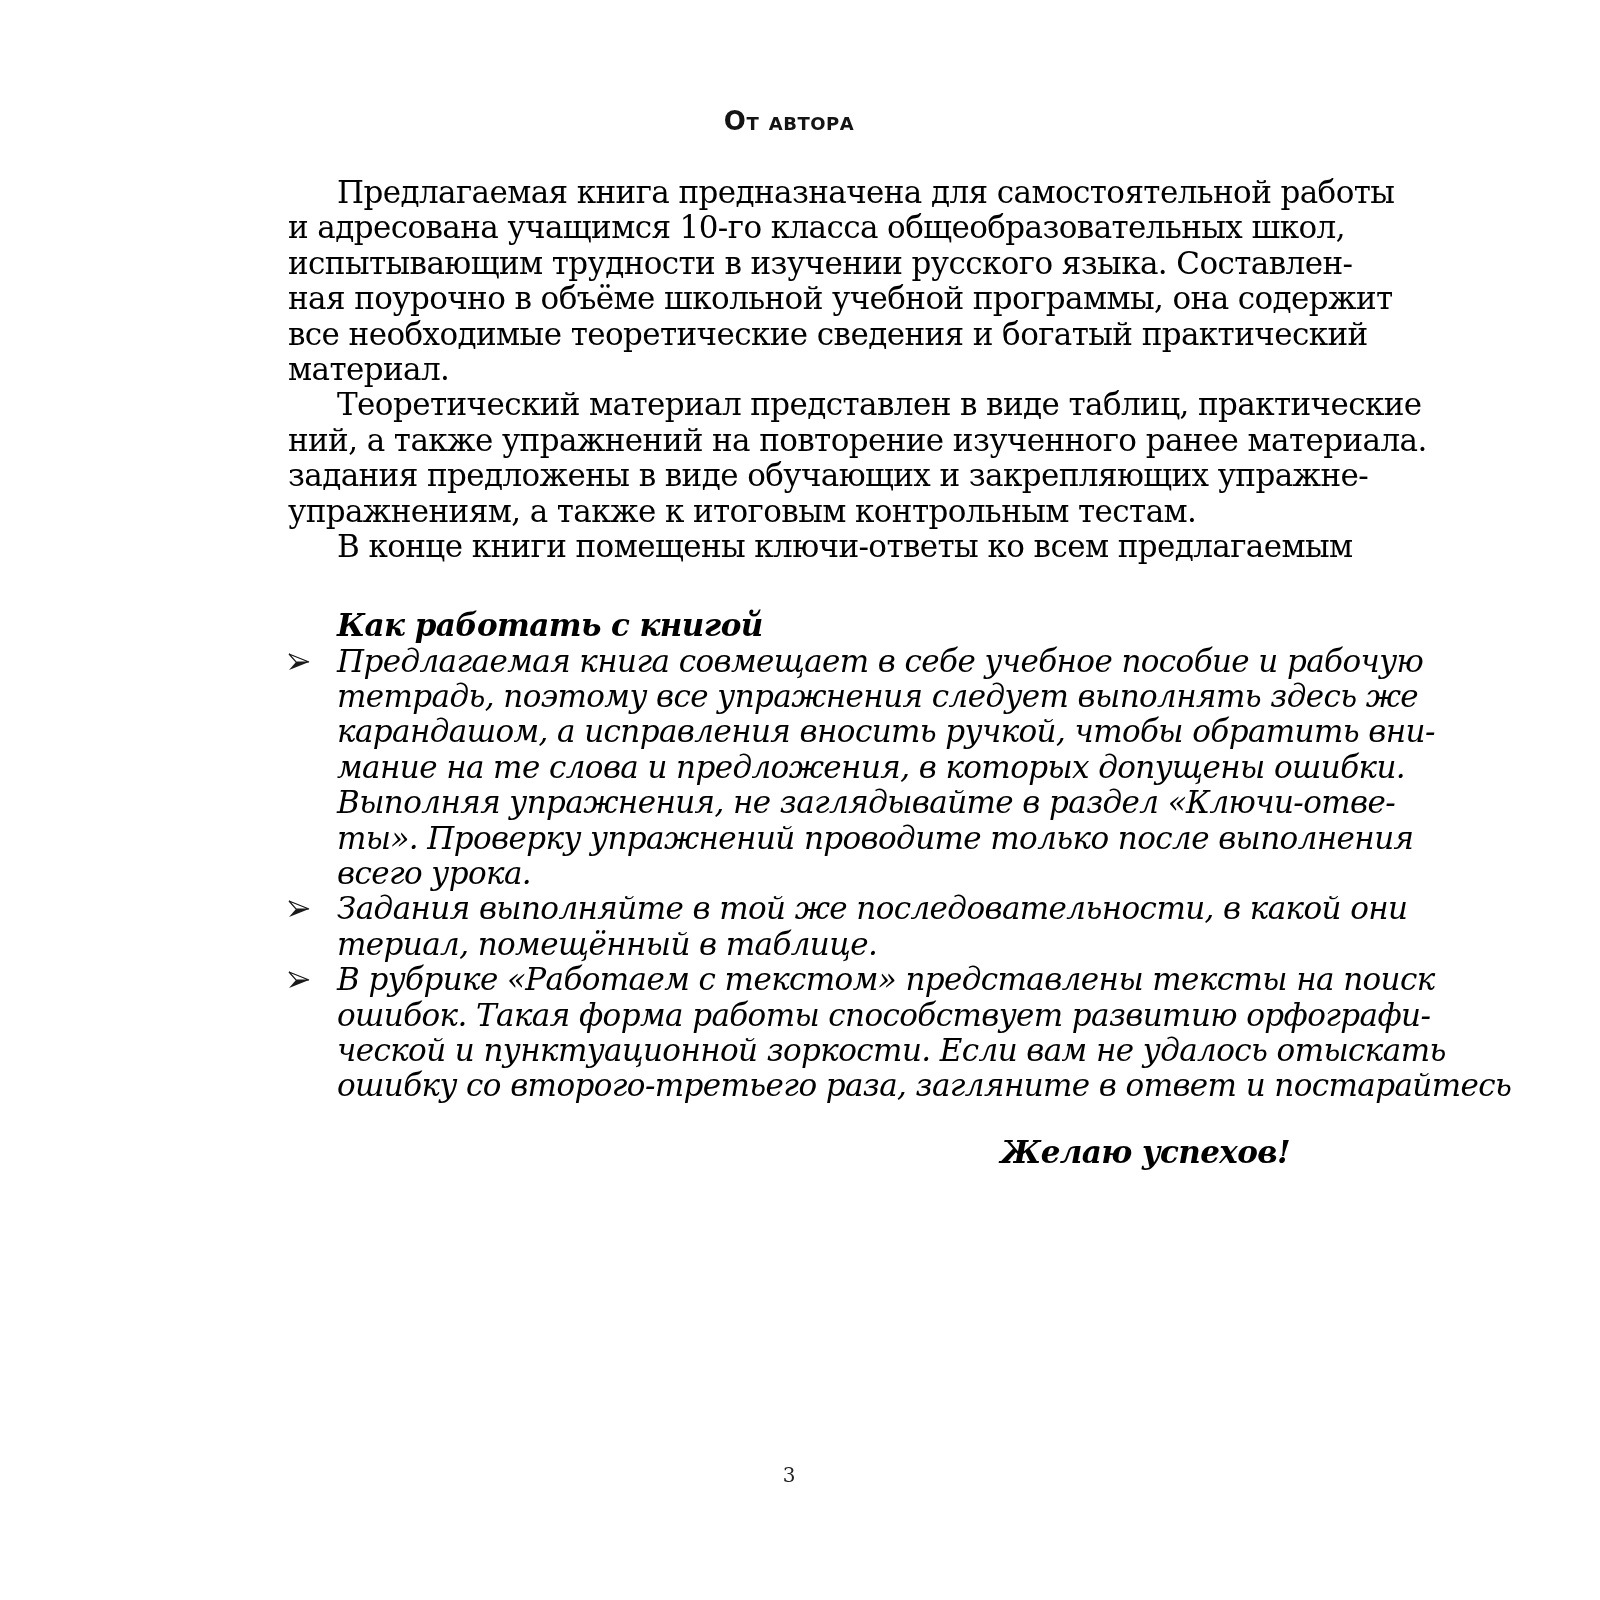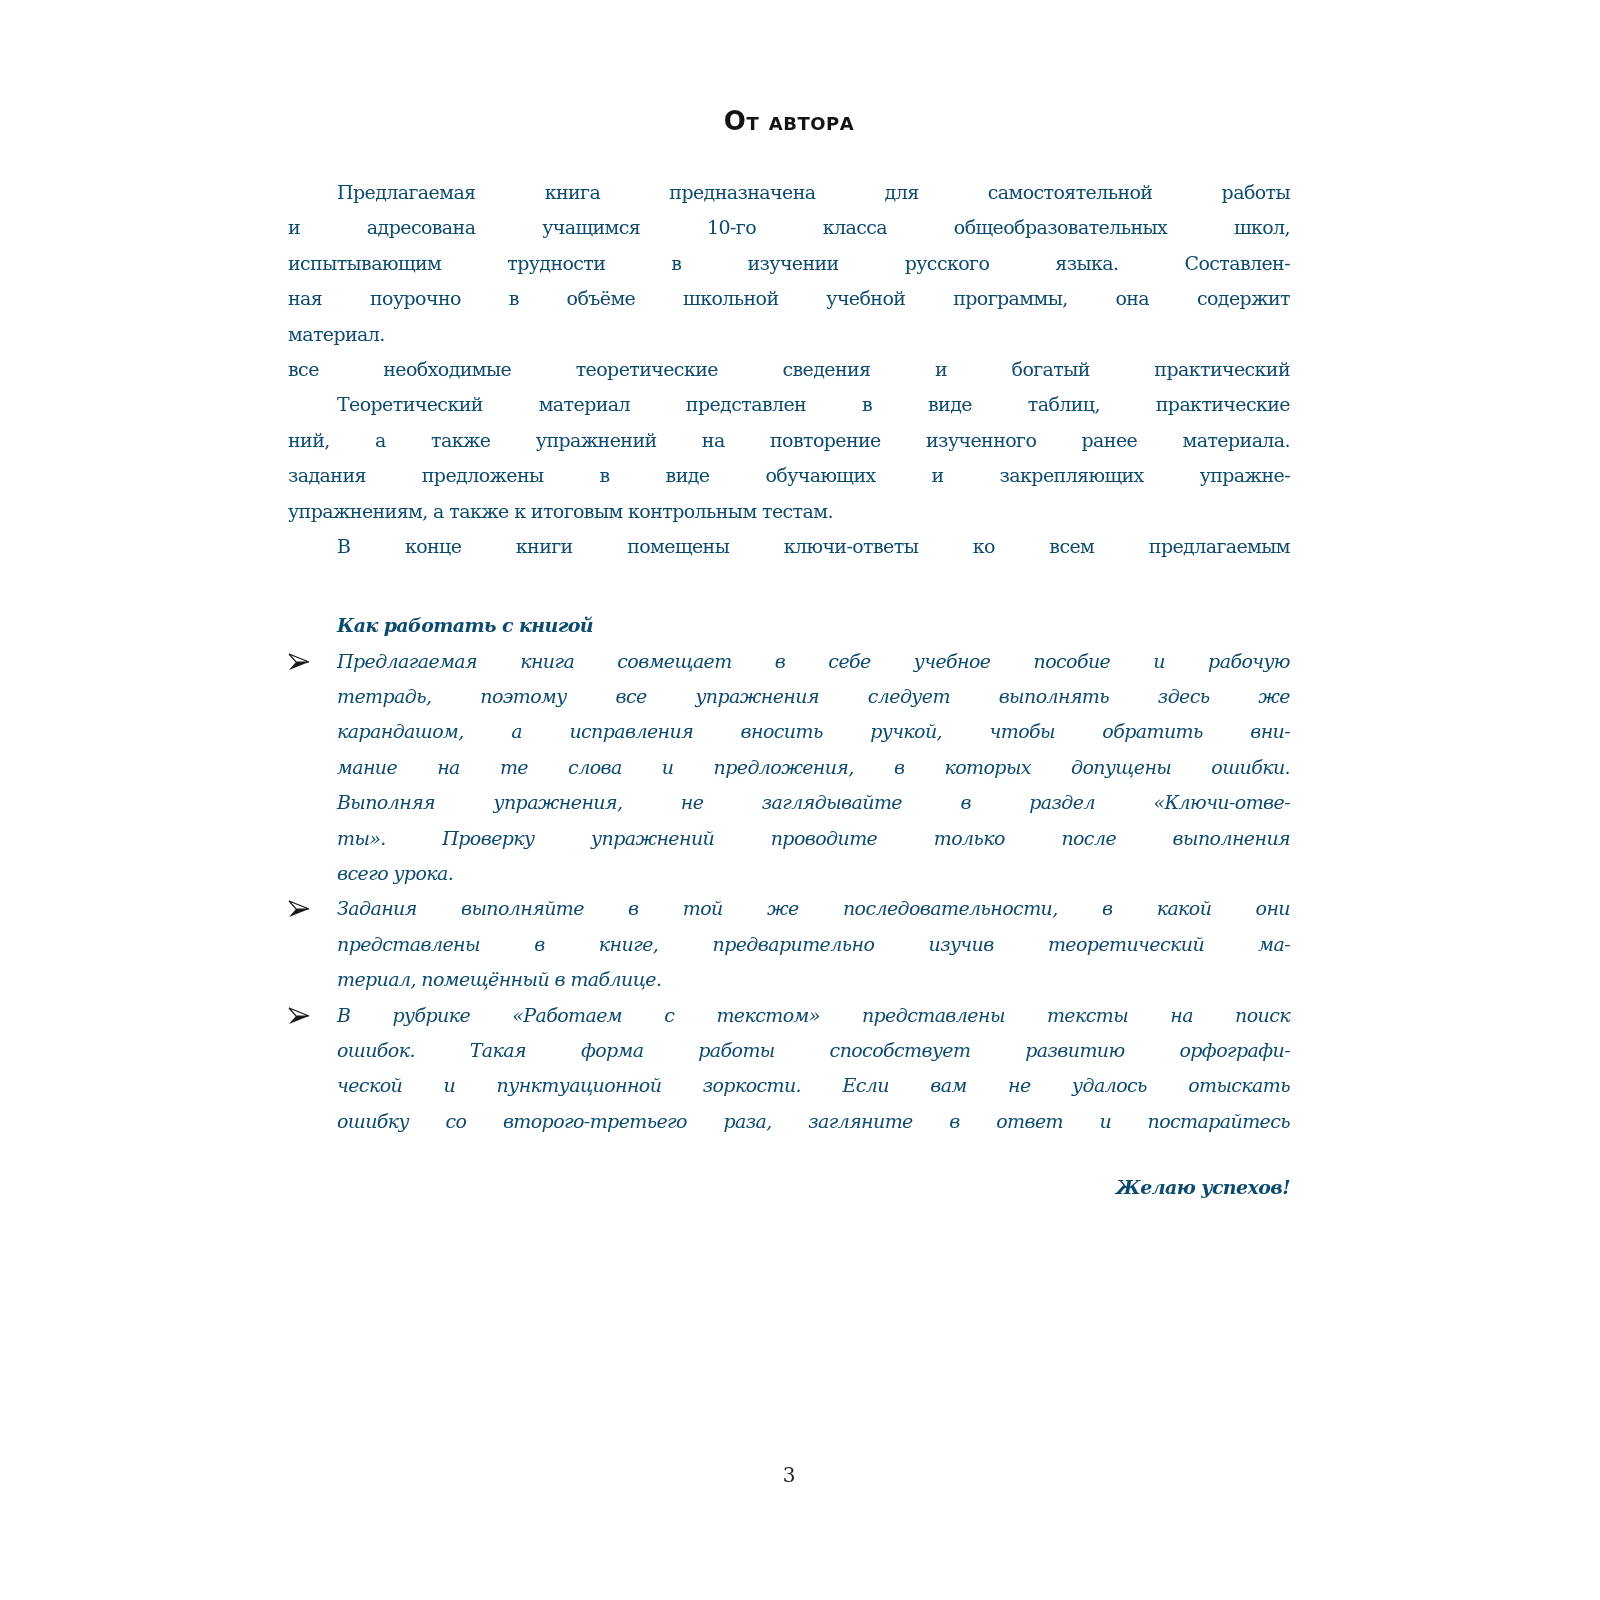--- a/index.html
+++ b/index.html
@@ -32,23 +32,23 @@
       letter-spacing: 0.5px;
       color: #141414;
       font-variant: small-caps;
     }
     .body {
       position: absolute;
       top: 175px;
       left: 288px;
       width: 1002px;
       font-family: "DejaVu Serif", serif;
-      font-size: 19px;
+      font-size: 31px;
       line-height: 35.4px;
-      color: #0c4a6e;
+      color: #000000;
     }
     .line {
       display: block;
       height: 35.4px;
       white-space: nowrap;
       text-align: justify;
       text-align-last: justify;
       letter-spacing: -0.6px;
       transform-origin: left center;
     }
@@ -104,22 +104,22 @@
 
   <div class="title">От автора</div>
 
   <div class="body">
 
     <div>
       <span class="line indent">Предлагаемая книга предназначена для самостоятельной работы</span>
       <span class="line">и адресована учащимся 10-го класса общеобразовательных школ,</span>
       <span class="line">испытывающим трудности в изучении русского языка. Составлен-</span>
       <span class="line">ная поурочно в объёме школьной учебной программы, она содержит</span>
+      <span class="line">все необходимые теоретические сведения и богатый практический</span>
       <span class="line last">материал.</span>
-      <span class="line">все необходимые теоретические сведения и богатый практический</span>
     </div>
 
     <div>
       <span class="line indent">Теоретический материал представлен в виде таблиц, практические</span>
       <span class="line">ний, а также упражнений на повторение изученного ранее материала.</span>
       <span class="line">задания предложены в виде обучающих и закрепляющих упражне-</span>
     </div>
 
     <div>
       <span class="line last">упражнениям, а также к итоговым контрольным тестам.</span>
@@ -141,21 +141,20 @@
       <span class="line bl">ты». Проверку упражнений проводите только после выполнения</span>
       <span class="line bl last">всего урока.</span>
     </div>
 
     <div class="bullet-row">
       <svg class="bullet-arrow" viewBox="0 0 22 18">
         <path d="M1 1 L21 9 L1 17 L8 9 Z" fill="#1a1a1a"></path>
         <path d="M1 1 L21 9 L8 9 Z" fill="#ffffff" stroke="#1a1a1a" stroke-width="1.2"></path>
       </svg>
       <span class="line bl">Задания выполняйте в той же последовательности, в какой они</span>
-      <span class="line bl">представлены в книге, предварительно изучив теоретический ма-</span>
       <span class="line bl last">териал, помещённый в таблице.</span>
     </div>
 
     <div class="bullet-row">
       <svg class="bullet-arrow" viewBox="0 0 22 18">
         <path d="M1 1 L21 9 L1 17 L8 9 Z" fill="#1a1a1a"></path>
         <path d="M1 1 L21 9 L8 9 Z" fill="#ffffff" stroke="#1a1a1a" stroke-width="1.2"></path>
       </svg>
       <span class="line bl">В рубрике «Работаем с текстом» представлены тексты на поиск</span>
       <span class="line bl">ошибок. Такая форма работы способствует развитию орфографи-</span>

